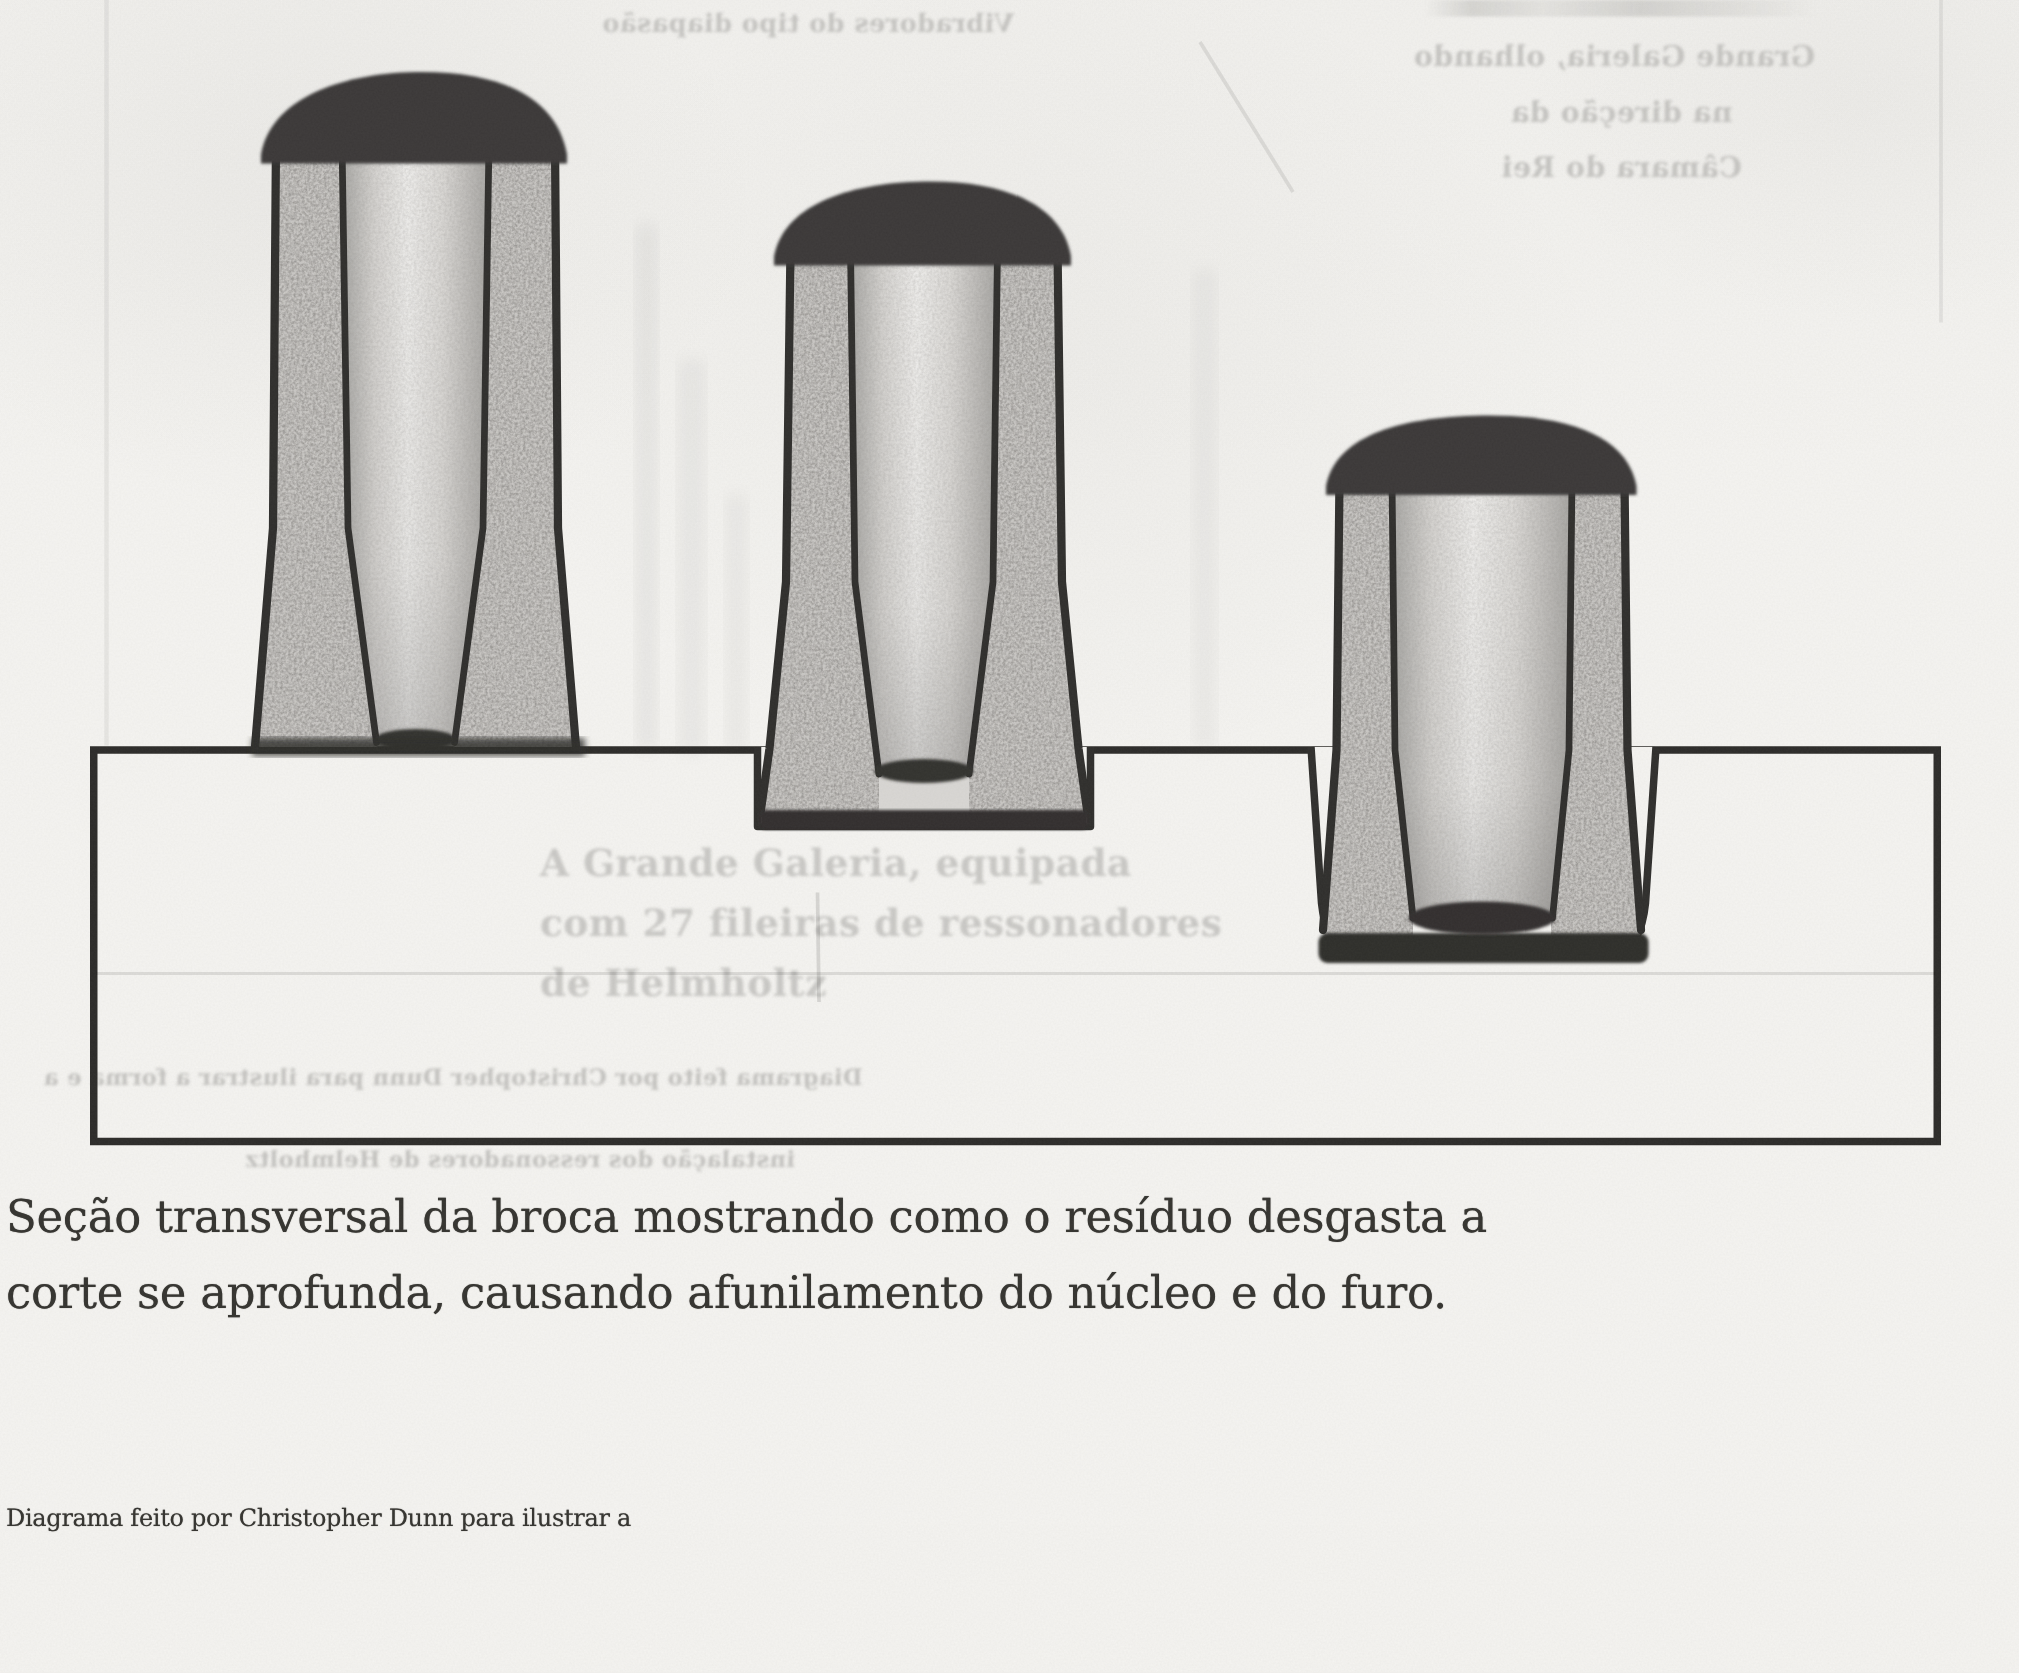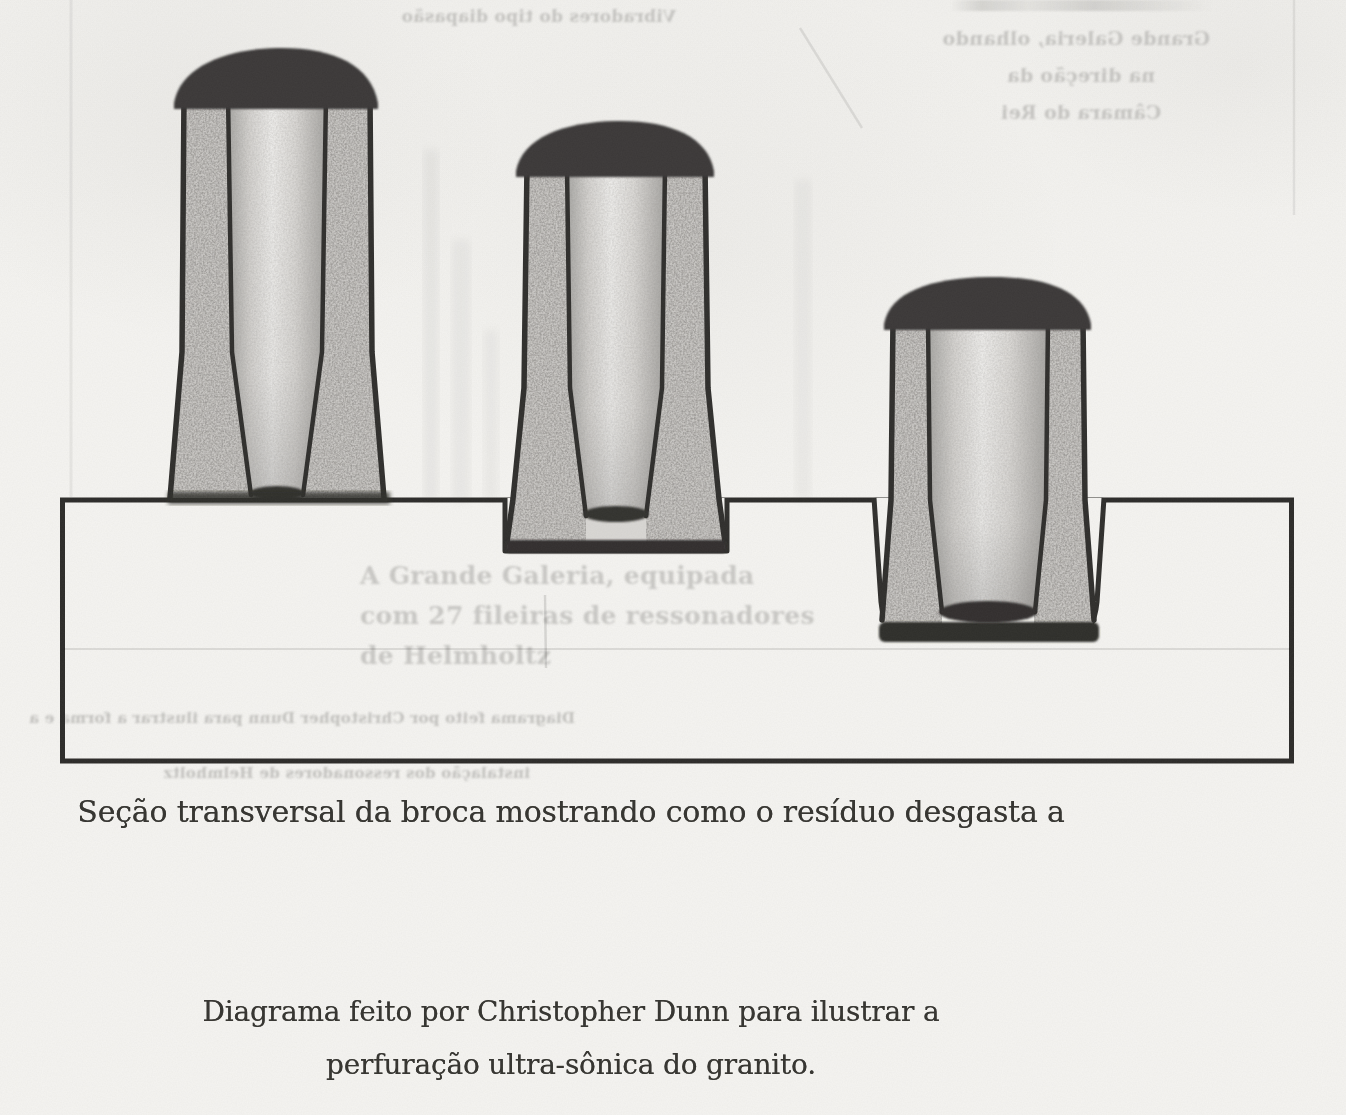--- a/index.html
+++ b/index.html
@@ -31,24 +31,24 @@
   .bleed-smudge{
     position:absolute;left:950px;top:0;width:262px;height:11px;filter:blur(1.2px);
     background:linear-gradient(90deg, transparent, rgba(70,70,66,.16) 12%, rgba(70,70,66,.08) 30%,
                rgba(70,70,66,.17) 55%, rgba(70,70,66,.07) 82%, transparent);
   }
   .bleed-block{left:360px;top:556px;font-size:25px;line-height:40px;color:#cac9c6;filter:blur(1.1px);}
   .bleed-bottom1{left:93px;top:708px;width:482px;text-align:center;font-size:15px;color:#c3c2bf;}
   .bleed-bottom2{left:218px;top:763px;width:312px;text-align:center;font-size:15px;color:#c3c2bf;}
 
   
-  .caption{position:absolute;left:15px;width:1112px;text-align:center;color:#34332f;}
+  .caption{position:absolute;left:4px;width:1112px;color:#34332f;}
   .caption-main{top:786px;font-size:30px;line-height:51px;letter-spacing:-0.2px;
     text-shadow:0 0 .6px rgba(52,51,47,.75);}
-  .caption-credit{top:985px;font-size:28px;line-height:53px;letter-spacing:-0.2px;
+  .caption-credit{top:985px;font-size:16px;line-height:53px;letter-spacing:-0.2px;
     text-shadow:0 0 .6px rgba(52,51,47,.7);}
 </style>
 </head>
 <body>
 
 <div class="page">
 
   <div class="bleed mir bleed-topcenter">Vibradores do tipo diapasão</div>
 
   <div class="bleed-smudge"></div>
@@ -178,24 +178,24 @@
         <path d="M1083,320 L1085,500 L1094,620" stroke-width="5.5"></path>
       </g>
       <path d="M884,324 C890,292 930,278 988,277 C1046,276 1085,291 1091,324 L1091,330 L884,330 Z" fill="#3a3938" filter="url(#soft)"></path>
       <rect x="879" y="622" width="220" height="20" rx="6" fill="#2f2e2c" filter="url(#soft)"></rect>
       <ellipse cx="988" cy="612" rx="49" ry="11" fill="#302f2d" filter="url(#soft)"></ellipse>
     </g>
   </svg>
 
   <div class="caption caption-main">
     <div>Seção transversal da broca mostrando como o resíduo desgasta a</div>
+    <div>corte se aprofunda, causando afunilamento do núcleo e do furo.</div>
   </div>
   <div class="caption caption-credit">
     <div>Diagrama feito por Christopher Dunn para ilustrar a</div>
-    <div>perfuração ultra-sônica do granito.</div>
   </div>
 
   <svg class="noise" width="1346" height="1115" viewBox="0 0 1346 1115">
     <filter id="pagegrain">
       <feTurbulence type="fractalNoise" baseFrequency="0.8" numOctaves="2" seed="11"></feTurbulence>
       <feColorMatrix type="matrix" values="0 0 0 0 0.30  0 0 0 0 0.30  0 0 0 0 0.28  0 0 0 0.14 0"></feColorMatrix>
     </filter>
     <rect x="0" y="0" width="1346" height="1115" filter="url(#pagegrain)" opacity="0.55"></rect>
   </svg>
 

